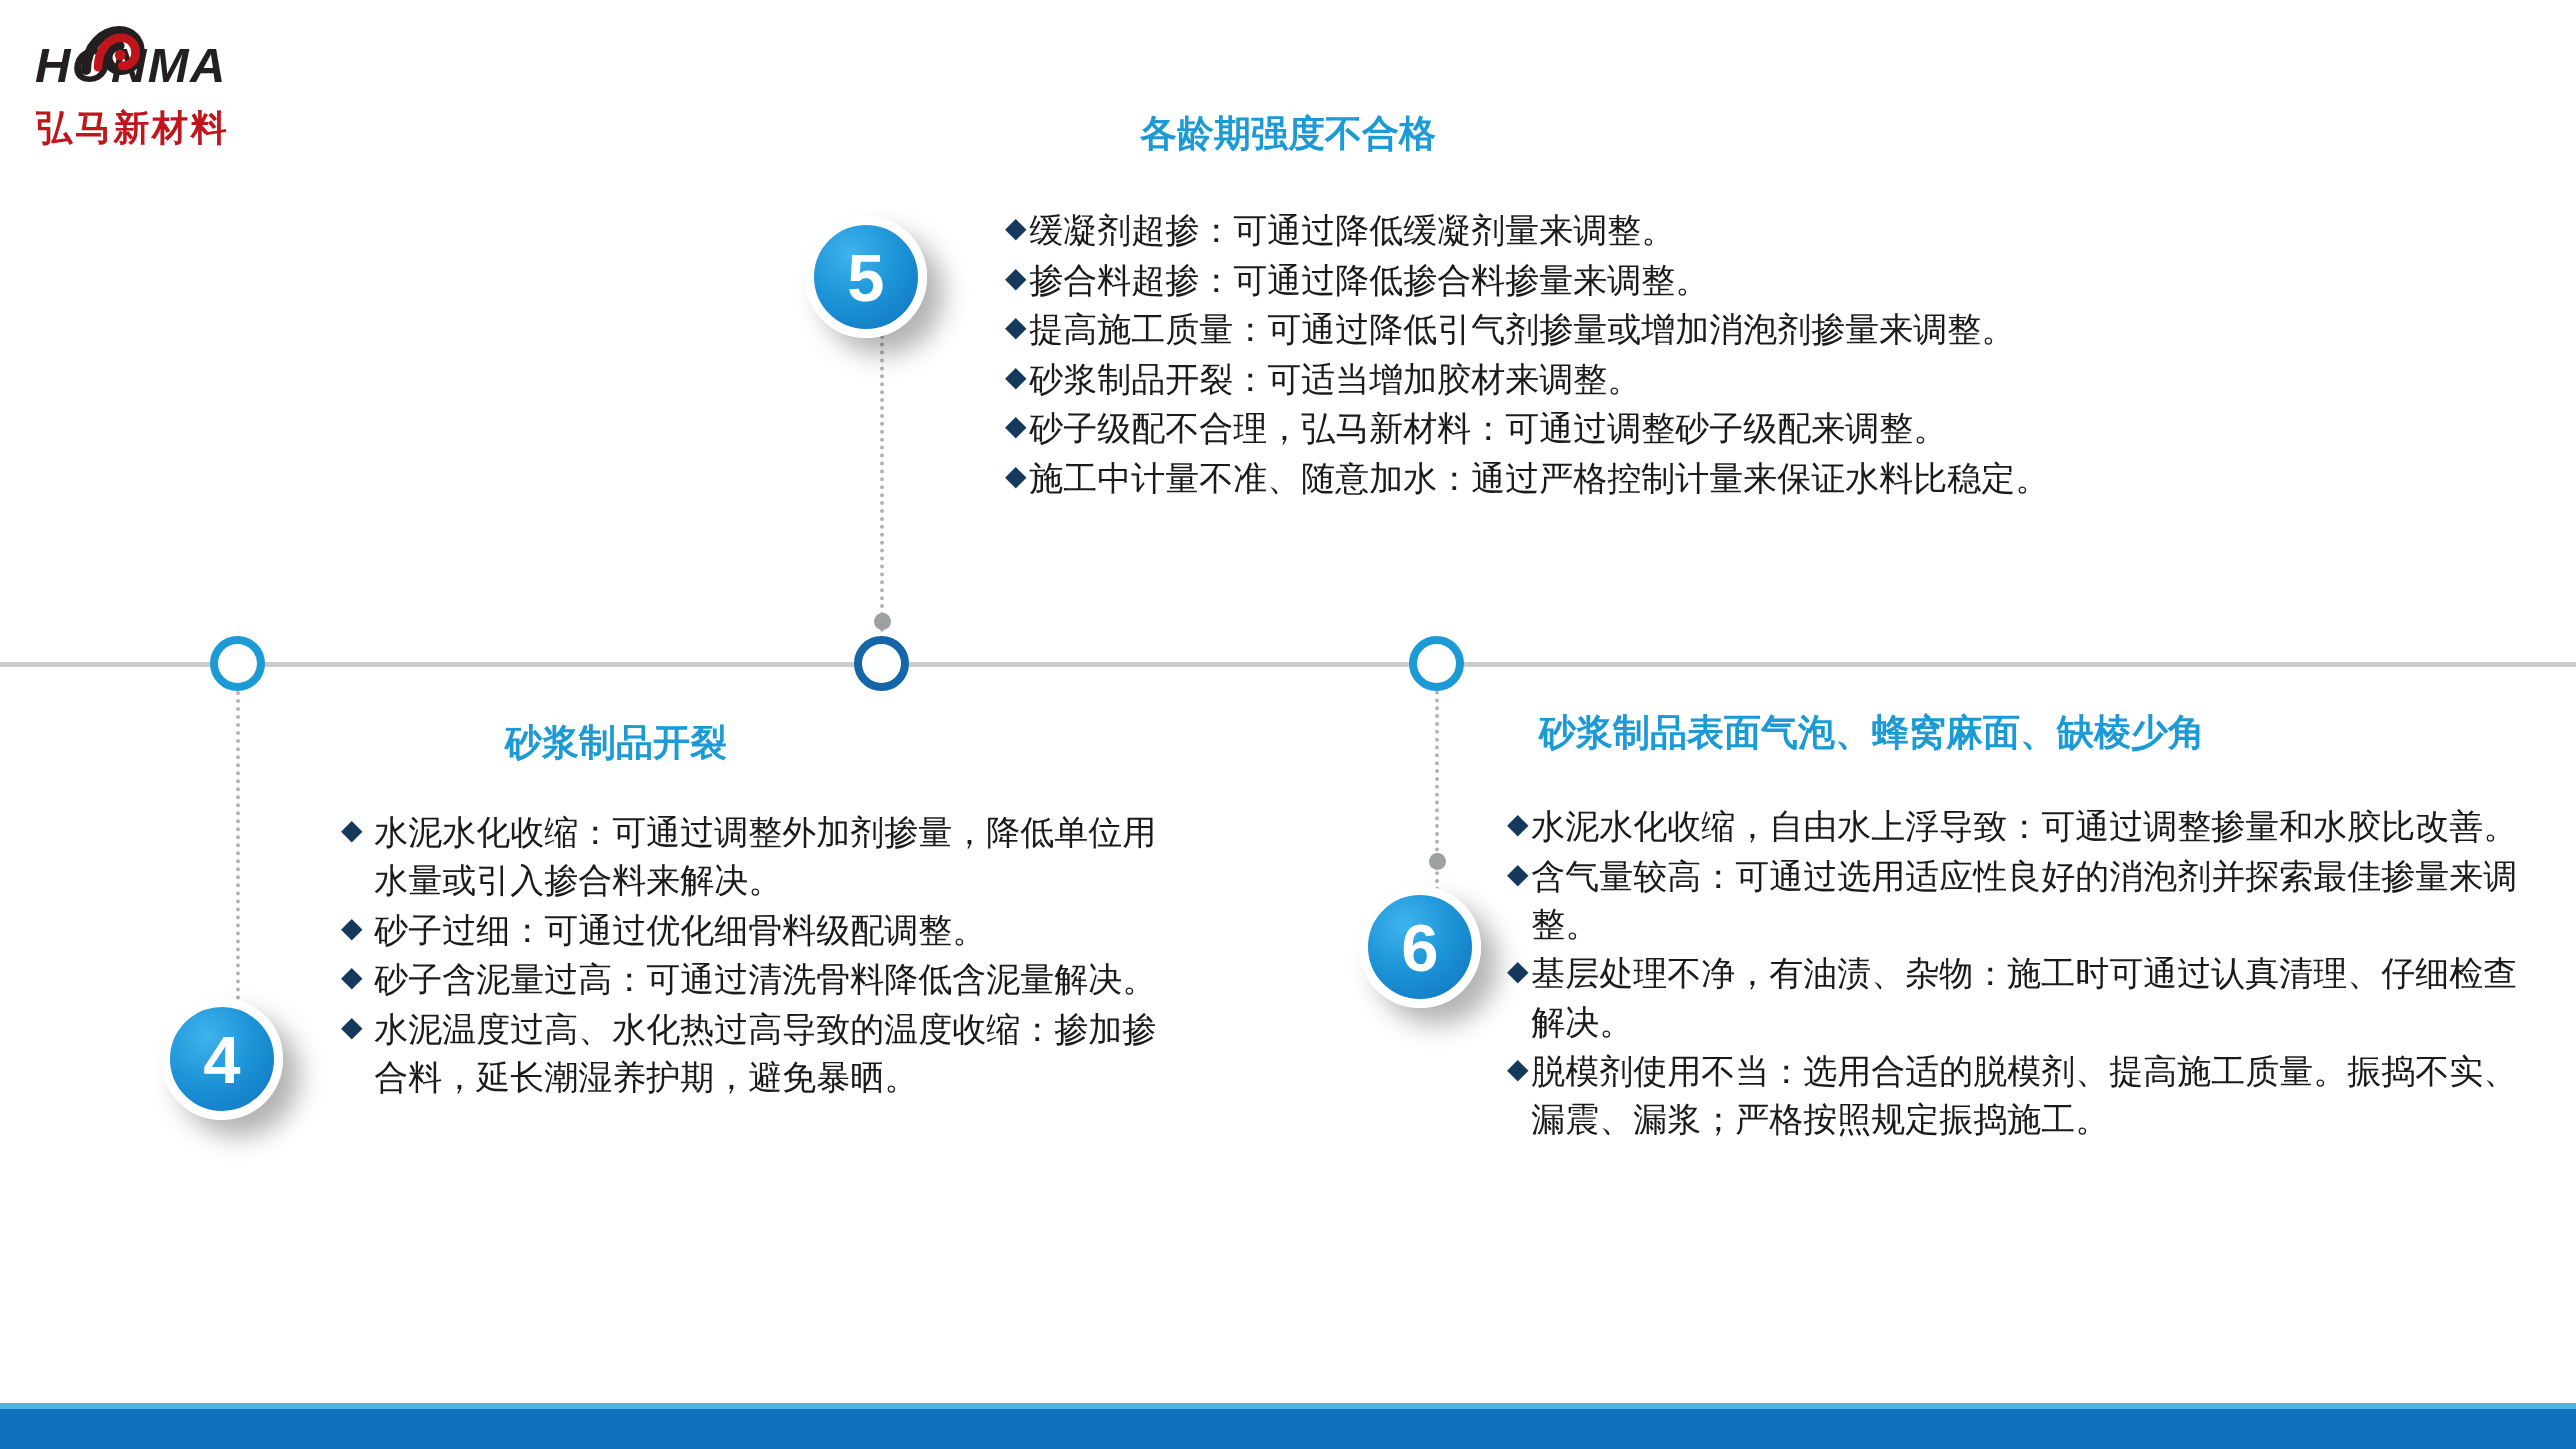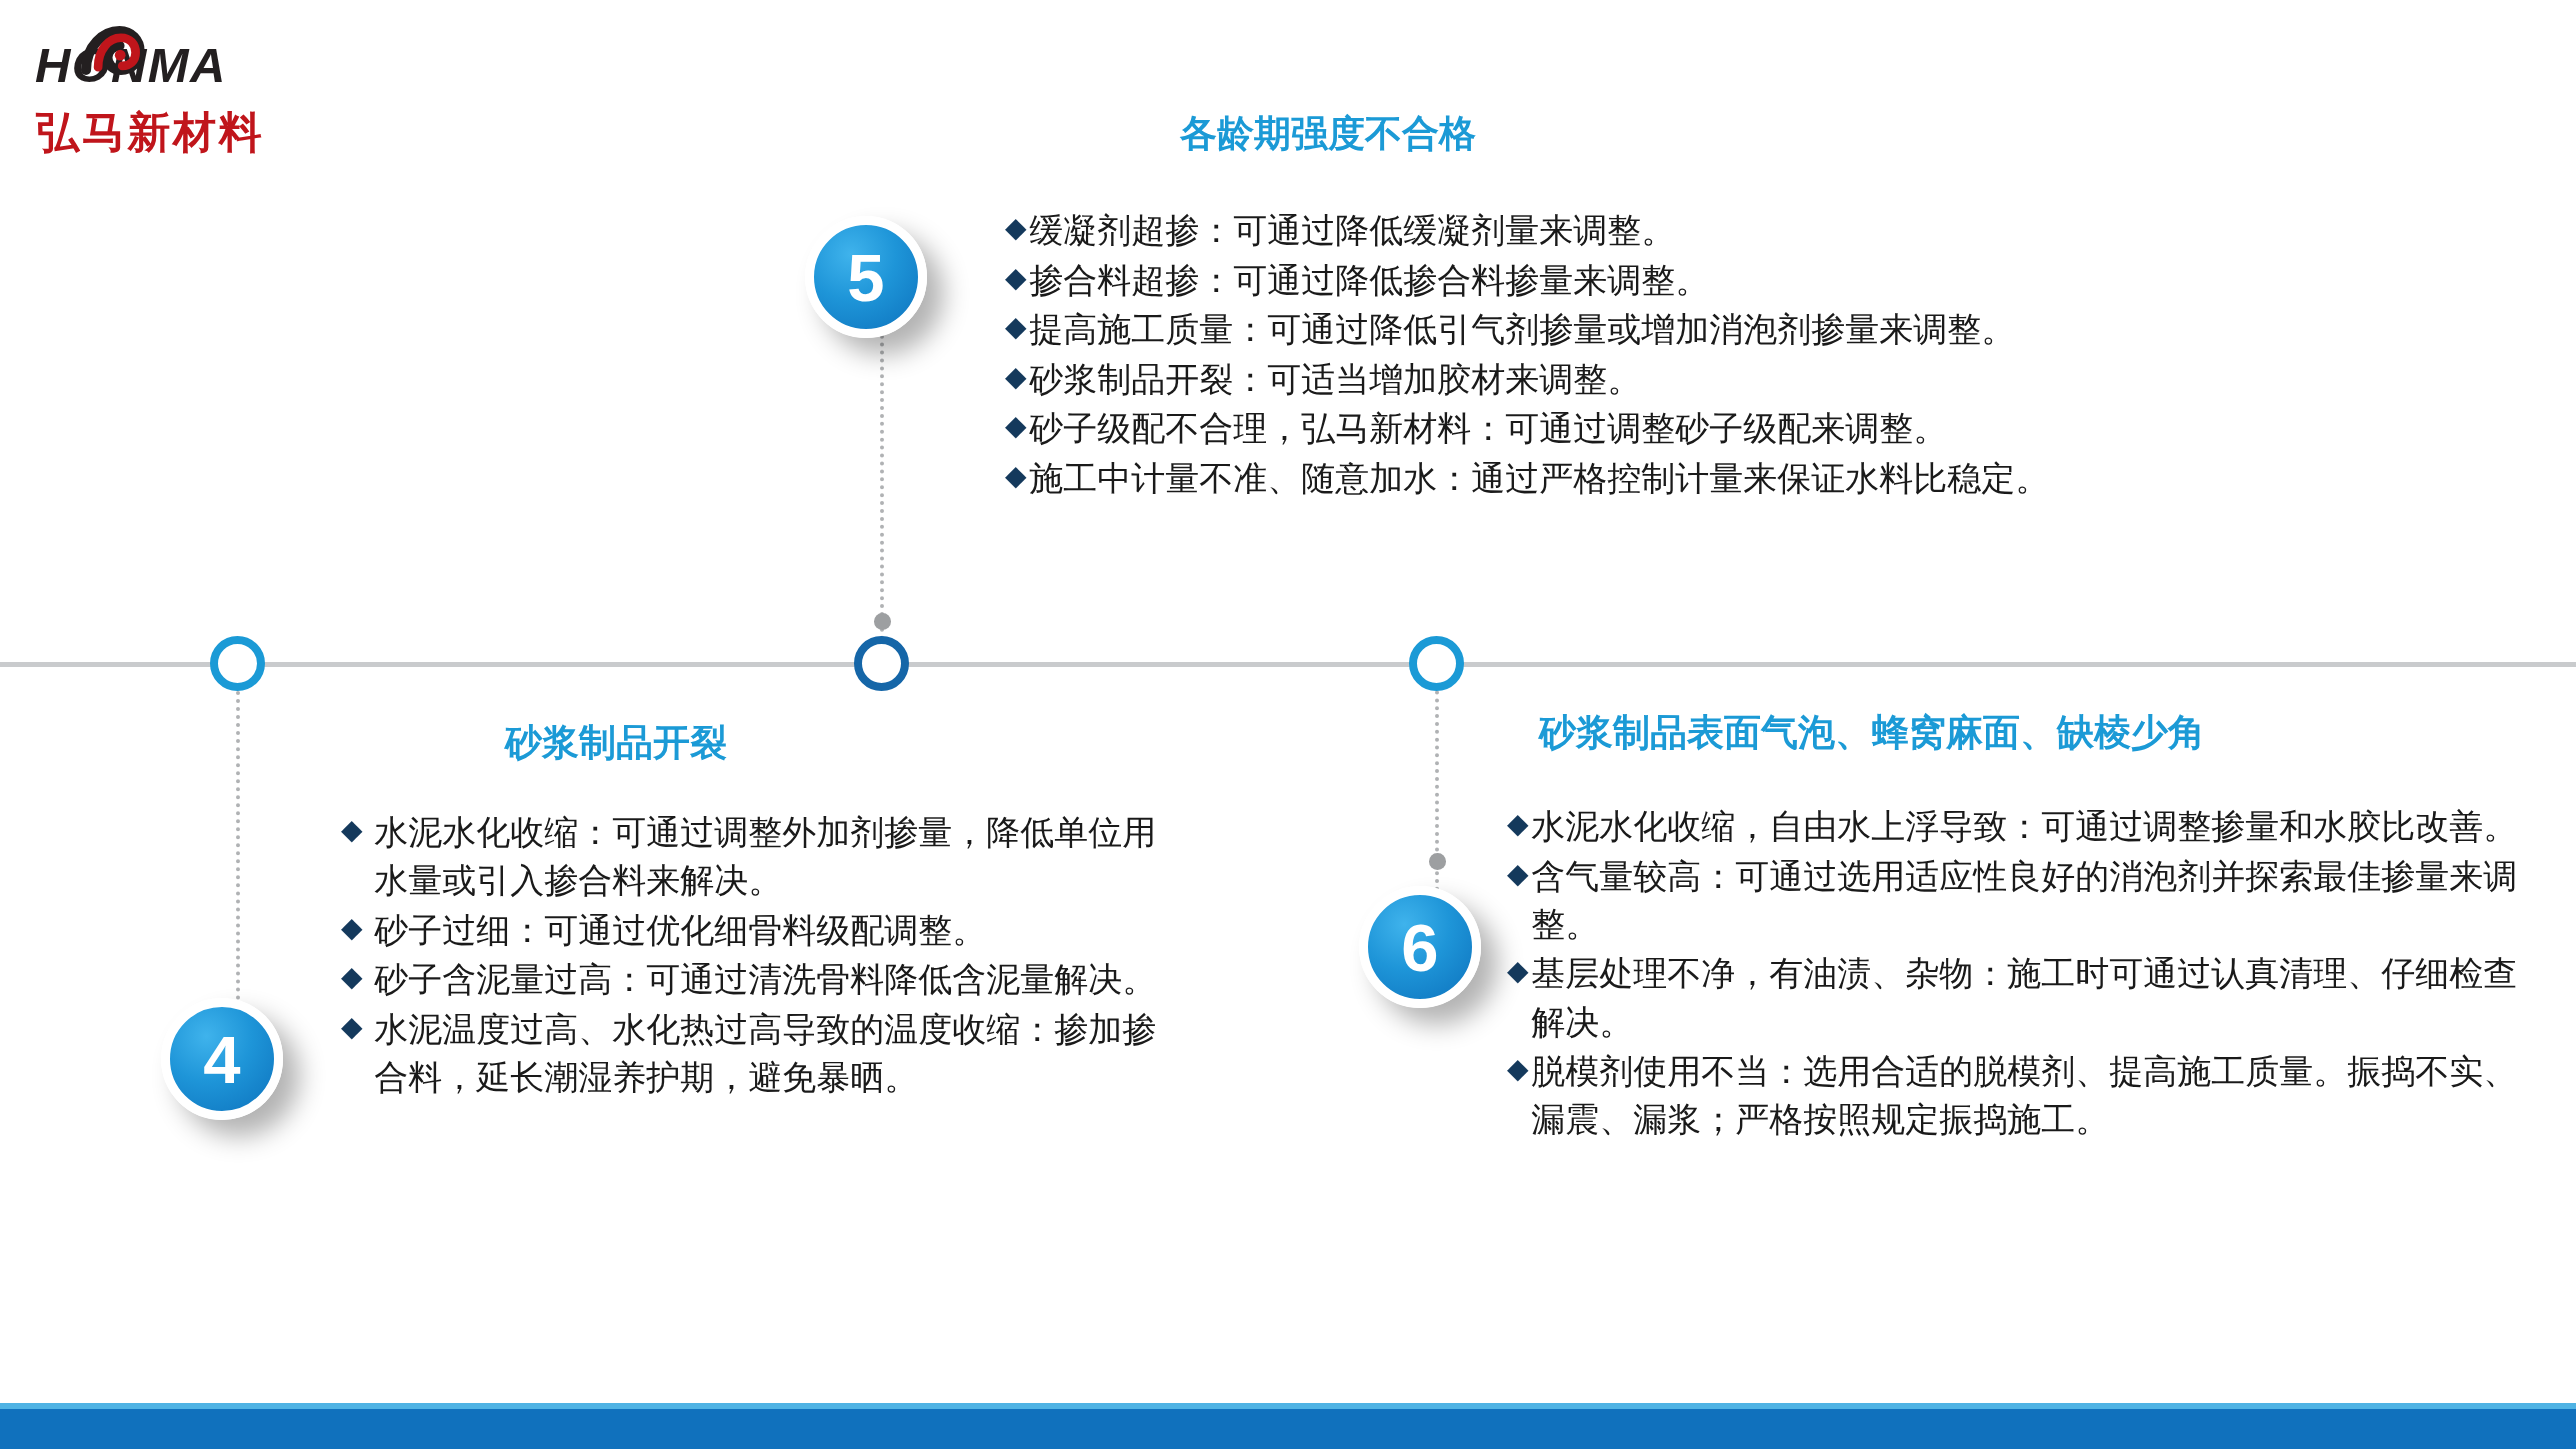--- a/index.html
+++ b/index.html
@@ -47,21 +47,21 @@
     position: absolute;
     left: 43px;
     top: -9px;
     width: 67px;
     height: 67px;
   }
   .logo-text-bottom {
     position: absolute;
     left: 1.3px;
     top: 72px;
-    font-size: 43px;
+    font-size: 36px;
     font-weight: bold;
     color: #c0151b;
     letter-spacing: 2.6px;
     white-space: nowrap;
   }
 
   
   .timeline-axis {
     position: absolute;
     left: 0;
@@ -198,21 +198,21 @@
 <div class="axis-node-dot" style="left:1429px; top:853px;"></div>
 
 <div class="axis-node" style="left:210px; top:636px;"></div>
 <div class="axis-node dark" style="left:854px; top:636px;"></div>
 <div class="axis-node" style="left:1409px; top:636px;"></div>
 
 <div class="num-circle" style="left:805px; top:216px;">5</div>
 <div class="num-circle" style="left:161px; top:998px;">4</div>
 <div class="num-circle" style="left:1359px; top:886px;">6</div>
 
-<div class="block-title" style="left:1288px; top:109px; transform: translateX(-50%); margin-left: 40px;">各龄期强度不合格</div>
+<div class="block-title" style="left:1288px; top:109px; transform: translateX(-50%);">各龄期强度不合格</div>
 <div class="block-body" style="left:1005px; top:206px; width:1468px;">
   <div class="bullet-line">
     <span class="bullet-mark">◆</span>
     <span class="bullet-text">缓凝剂超掺：可通过降低缓凝剂量来调整。</span>
   </div>
   <div class="bullet-line">
     <span class="bullet-mark">◆</span>
     <span class="bullet-text">掺合料超掺：可通过降低掺合料掺量来调整。</span>
   </div>
   <div class="bullet-line">

